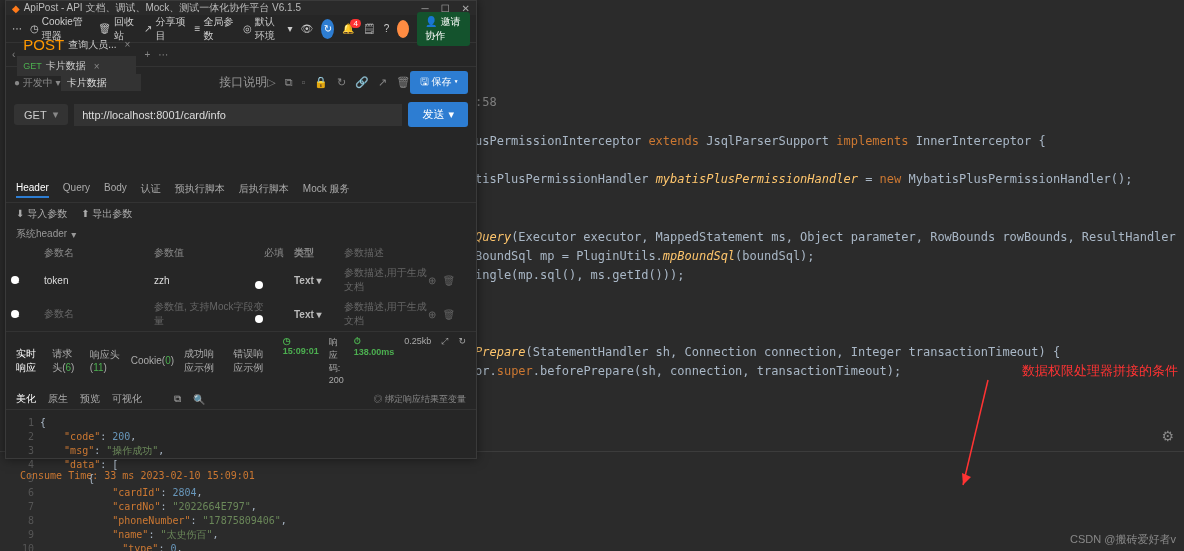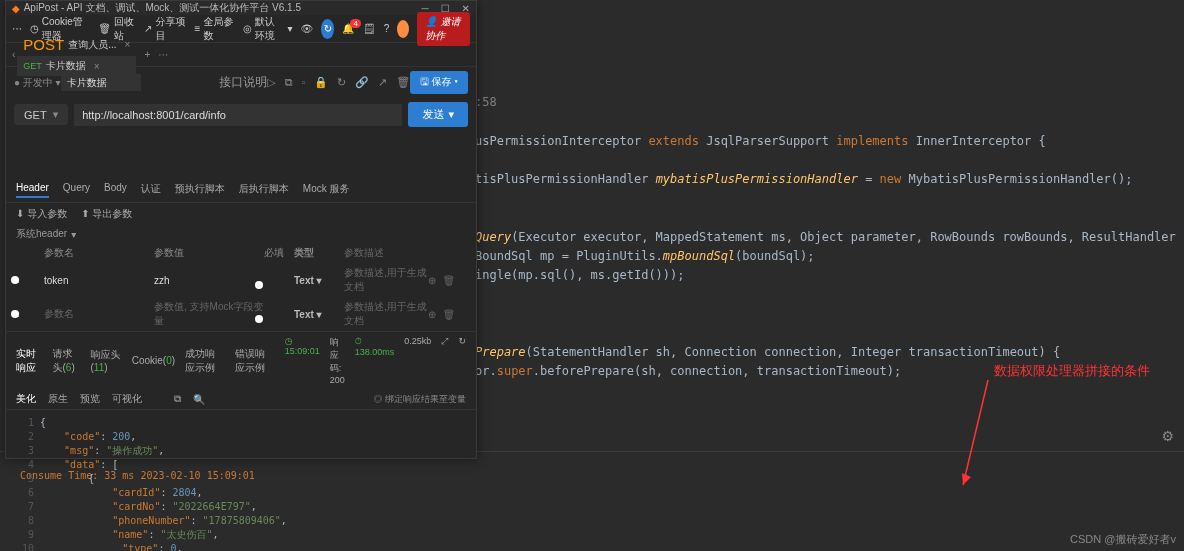--- a/index.html
+++ b/index.html
@@ -39,21 +39,21 @@
 .apipost {
   position: absolute; left: 5px; top: 0; width: 472px; height: 459px;
   background: #262626; border: 1px solid #3a3a3a; display: flex; flex-direction: column;
   box-shadow: 0 0 10px rgba(0,0,0,0.5);
 }
 .ap-titlebar { height: 20px; background: #2a2a2a; display: flex; align-items: center; padding: 0 6px; font-size: 10px; color: #bbb; }
 .ap-titlebar .wbtns { margin-left: auto; display: flex; gap: 12px; color: #aaa; }
 .ap-toolbar { height: 28px; display: flex; align-items: center; padding: 0 6px; gap: 8px; border-bottom: 1px solid #333; font-size: 10px; }
 .ap-toolbar .ti { color: #ccc; cursor: pointer; display: flex; align-items: center; gap: 3px; }
 .ap-toolbar .right { margin-left: auto; display: flex; align-items: center; gap: 8px; }
-.ap-orange-btn { background: #b91c1c; color: #fff; padding: 3px 8px; border-radius: 3px; font-size: 10px; font-style: italic; }
+.ap-orange-btn { background: #14532d; color: #fff; padding: 3px 8px; border-radius: 3px; font-size: 10px; }
 .ap-avatar { width: 18px; height: 18px; border-radius: 50%; background: #ff8c42; }
 .ap-circle { width: 20px; height: 20px; border-radius: 50%; display: flex; align-items: center; justify-content: center; }
 .ap-tabs { height: 24px; display: flex; align-items: center; padding: 0 6px; gap: 2px; font-size: 10px; border-bottom: 1px solid #333; }
 .ap-tab { padding: 3px 6px; display: flex; align-items: center; gap: 4px; cursor: pointer; }
 .ap-tab.active { background: #333; }
 .ap-tab .m-post { color: #ff9800; font-size: 15px; }
 .ap-tab .m-get { color: #4caf50; font-size: 9px; }
 .ap-row { display: flex; align-items: center; padding: 4px 8px; }
 .ap-dev-label { color: #888; font-size: 10px; }
 .ap-name-input { background: #333; border: none; color: #ddd; padding: 3px 6px; font-size: 10px; width: 80px; }
@@ -80,21 +80,21 @@
 .ap-ptable .c6 { flex: 1; color: #666; }
 .ap-ptable .c7 { width: 40px; display: flex; gap: 6px; color: #666; }
 .ap-toggle { width: 18px; height: 10px; background: #2d7dd2; border-radius: 6px; position: relative; }
 .ap-toggle::after { content: ''; position: absolute; right: 1px; top: 1px; width: 8px; height: 8px; background: #fff; border-radius: 50%; }
 .ap-resp { border-top: 1px solid #333; }
 .ap-resptabs { display: flex; gap: 10px; padding: 4px 10px; font-size: 10px; color: #aaa; align-items: center; }
 .ap-resptabs .rt { cursor: pointer; }
 .ap-resptabs .rt.active { color: #fff; }
 .ap-resptabs .cnt { color: #4caf50; }
 .ap-resptabs .right { margin-left: auto; display: flex; gap: 10px; font-size: 9px; }
-.ap-resptabs .grn { color: #4caf50; }
+.ap-resptabs .grn { color: #4caf50; font-weight: bold; }
 .ap-viewtabs { display: flex; gap: 12px; padding: 3px 10px; font-size: 10px; color: #aaa; border-bottom: 1px solid #333; align-items: center; }
 .ap-viewtabs .vt { cursor: pointer; }
 .ap-viewtabs .vt.active { color: #fff; }
 .ap-viewtabs .right { margin-left: auto; display: flex; gap: 10px; font-size: 9px; color: #888; }
 .ap-json { padding: 6px 10px; font-family: Consolas, Monaco, monospace; font-size: 10px; line-height: 1.4; color: #a9b7c6; height: 160px; overflow: hidden; white-space: pre; }
 .ap-json .k { color: #cc7832; }
 .ap-json .s { color: #6a8759; }
 .ap-json .n { color: #6897bb; }
 .ap-bottom { display: flex; gap: 10px; padding: 4px 10px; color: #888; font-size: 12px; margin-top: auto; }
 .ap-bottom .right { margin-left: auto; display: flex; gap: 12px; }
@@ -136,21 +136,21 @@
 
 <div class="watermark">CSDN @搬砖爱好者v</div>
 
 <div class="anno-red" style="left:360px;top:308px;">查询返回的结果</div>
 <svg class="anno-arrow" style="left:250px;top:312px;width:110px;height:30px;">
     <line x1="110" y1="5" x2="10" y2="25" stroke="#ff3333" stroke-width="1.5"></line>
     <polygon points="10,25 20,18 22,26" fill="#ff3333"></polygon>
   </svg>
 <div class="red-box" style="left:25px;top:262px;width:218px;height:168px;"></div>
 
-<div class="anno-red" style="left:994px;top:362px;">数据权限处理器拼接的条件</div>
+<div class="anno-red" style="left:1022px;top:362px;">数据权限处理器拼接的条件</div>
 <svg class="anno-arrow" style="left:958px;top:375px;width:40px;height:115px;">
     <line x1="30" y1="5" x2="5" y2="110" stroke="#ff3333" stroke-width="1.5"></line>
     <polygon points="5,110 4,98 13,102" fill="#ff3333"></polygon>
   </svg>
 
 <div class="apipost">
   <div class="ap-titlebar">
     <span style="color:#ff7a1a;margin-right:4px;">◆</span>
     <span>ApiPost - API 文档、调试、Mock、测试一体化协作平台 V6.1.5</span>
     <div class="wbtns">

